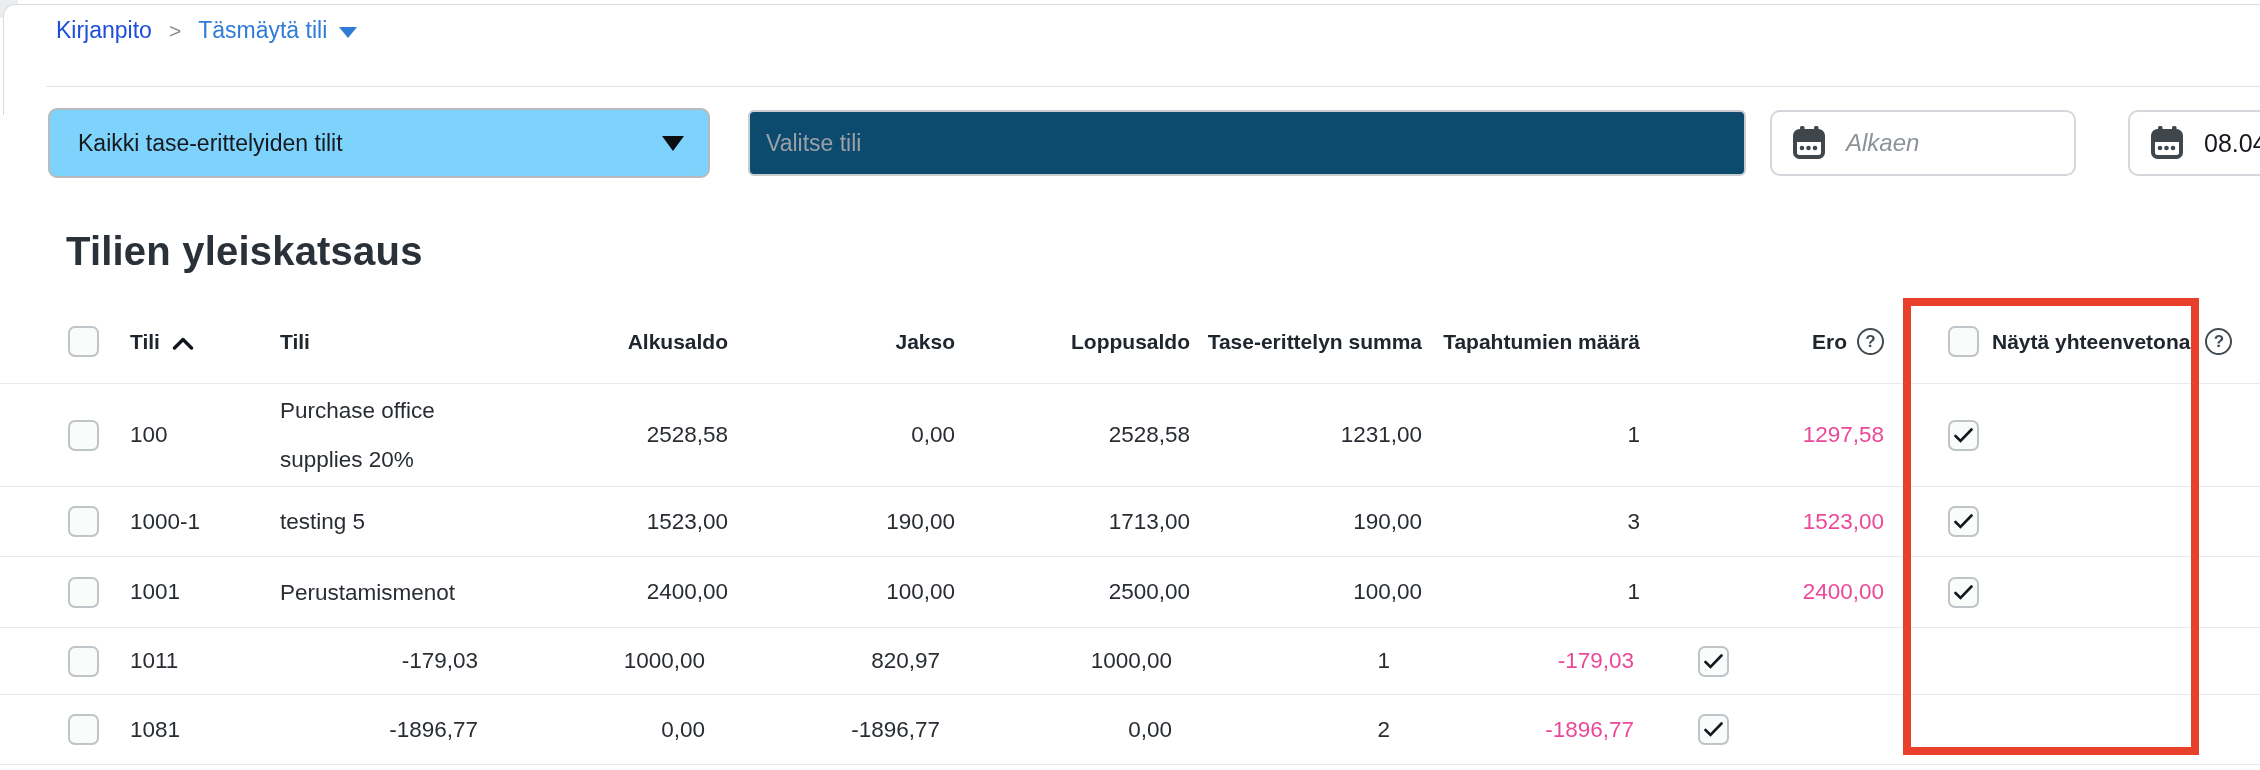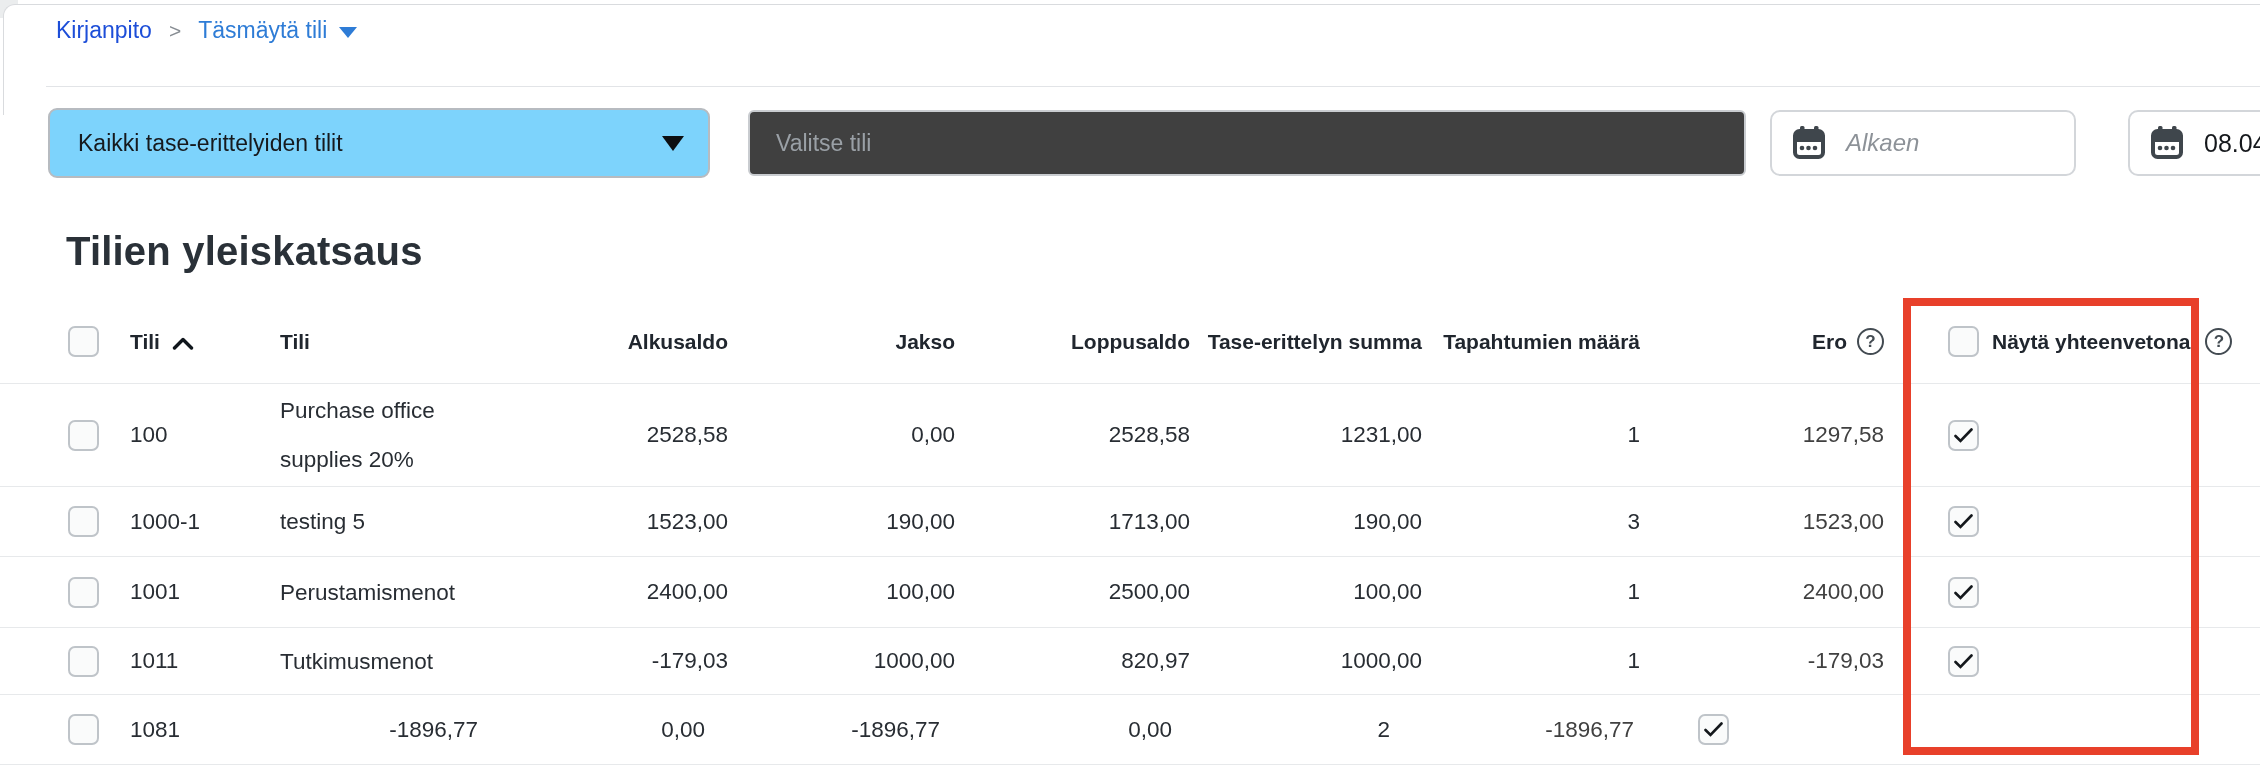--- a/index.html
+++ b/index.html
@@ -33,22 +33,22 @@
     position:absolute; left:48px; top:108px; width:662px; height:70px;
     border:2px solid #b7bbc0; border-radius:9px; box-sizing:border-box;
     display:flex; align-items:center; justify-content:space-between;
     padding:0 24px 0 28px; font-size:23px; color:#16191d; background:#7dd3fc; cursor:pointer;
   }
   .caret-down-black { width:0; height:0; border-left:11px solid transparent; border-right:11px solid transparent; border-top:15px solid #0c0f12; }
 
   .search-box {
     position:absolute; left:748px; top:110px; width:998px; height:66px;
     border:2px solid #c9ccd0; border-radius:6px; box-sizing:border-box;
-    display:flex; align-items:center; padding-left:26px;
-    font-size:23px; color:#9aa0a6; background:#404040;
+    display:flex; align-items:center; padding-left:16px;
+    font-size:23px; color:#9aa0a6; background:#0c4a6e;
   }
 
   .date-box {
     position:absolute; top:110px; height:66px;
     border:2px solid #d3d6da; border-radius:10px; box-sizing:border-box;
     display:flex; align-items:center; gap:19px; padding-left:19px; background:#fff; cursor:pointer;
   }
   .date-from { left:1770px; width:306px; }
   .date-from .date-text { color:#8d9298; font-style:italic; font-size:24px; }
   .date-to { left:2128px; width:270px; }
@@ -71,21 +71,21 @@
   .c3 { width:198px; text-align:right; }
   .c4 { width:227px; text-align:right; }
   .c5 { width:235px; text-align:right; }
   .c6 { width:232px; text-align:right; }
   .c7 { width:218px; text-align:right; }
   .c8 { width:244px; display:flex; align-items:center; justify-content:flex-end; gap:10px; }
   .c8.num { display:block; text-align:right; }
   .c9 { width:376px; padding-left:64px; display:flex; align-items:center; gap:13px; }
 
   .nimi-text { display:block; max-width:195px; line-height:49px; }
-  .ero-val { color:#404040; }
+  .ero-val { color:#ec4899; }
 
   
   .cb {
     width:31px; height:31px; border:2px solid #bfc4c9; border-radius:7px;
     background:#fafbfb; box-sizing:border-box; flex:0 0 auto;
     display:flex; align-items:center; justify-content:center; cursor:pointer;
   }
 
   
   .help {
@@ -260,23 +260,20 @@
           </svg>
       </span>
     </div>
   </div>
 
   <div class="trow body rh67">
     <div class="cell c0">
         <span class="cb"></span>
       </div>
     <div class="cell c1">1011</div>
-    <div class="cell c2">
-        <span class="nimi-text">Tutkimusmenot</span>
-      </div>
     <div class="cell c3">-179,03</div>
     <div class="cell c4">1000,00</div>
     <div class="cell c5">820,97</div>
     <div class="cell c6">1000,00</div>
     <div class="cell c7">1</div>
     <div class="cell c8 num ero-val">-179,03</div>
     <div class="cell c9">
       <span class="cb checked">
         <svg width="19" height="15" viewBox="0 0 19 15">
             <path d="M1.5 8 L6.5 13 L17.5 1.5" stroke="#14181c" stroke-width="2.6" fill="none" stroke-linecap="round"></path>

